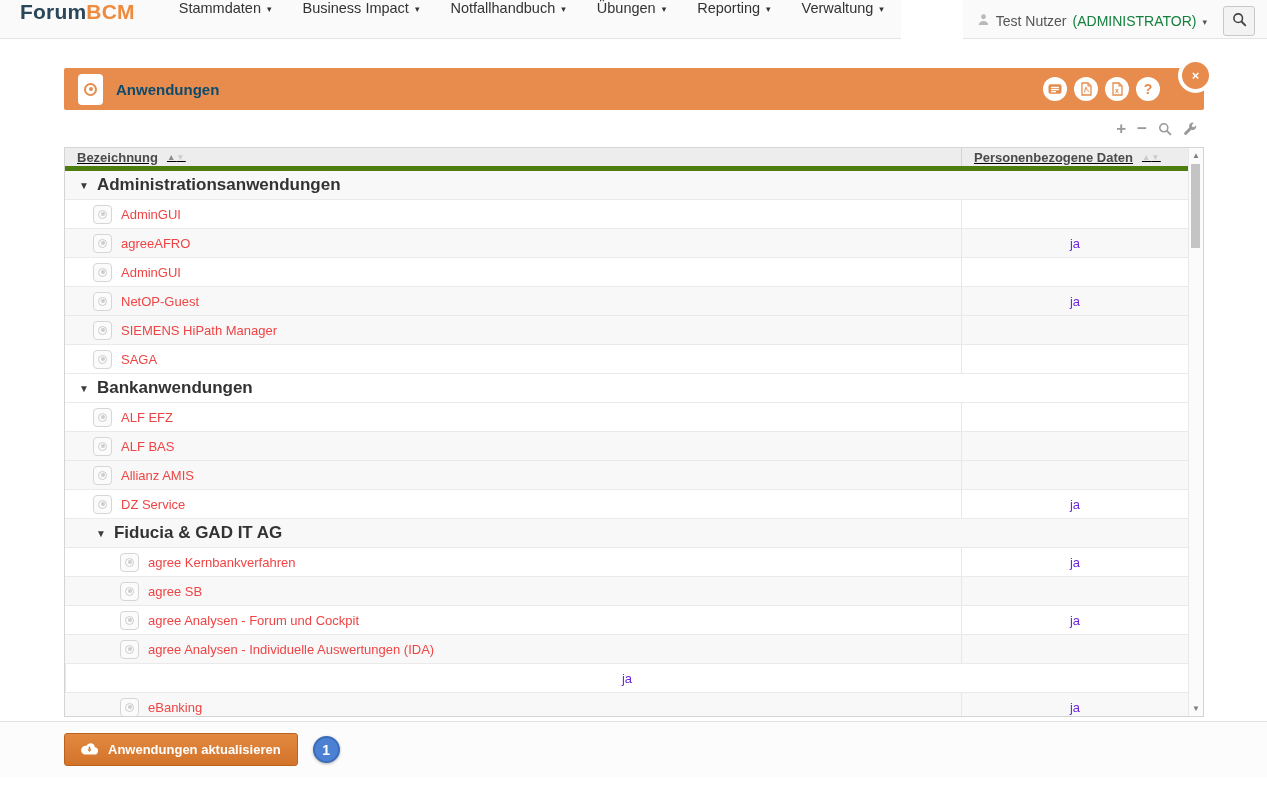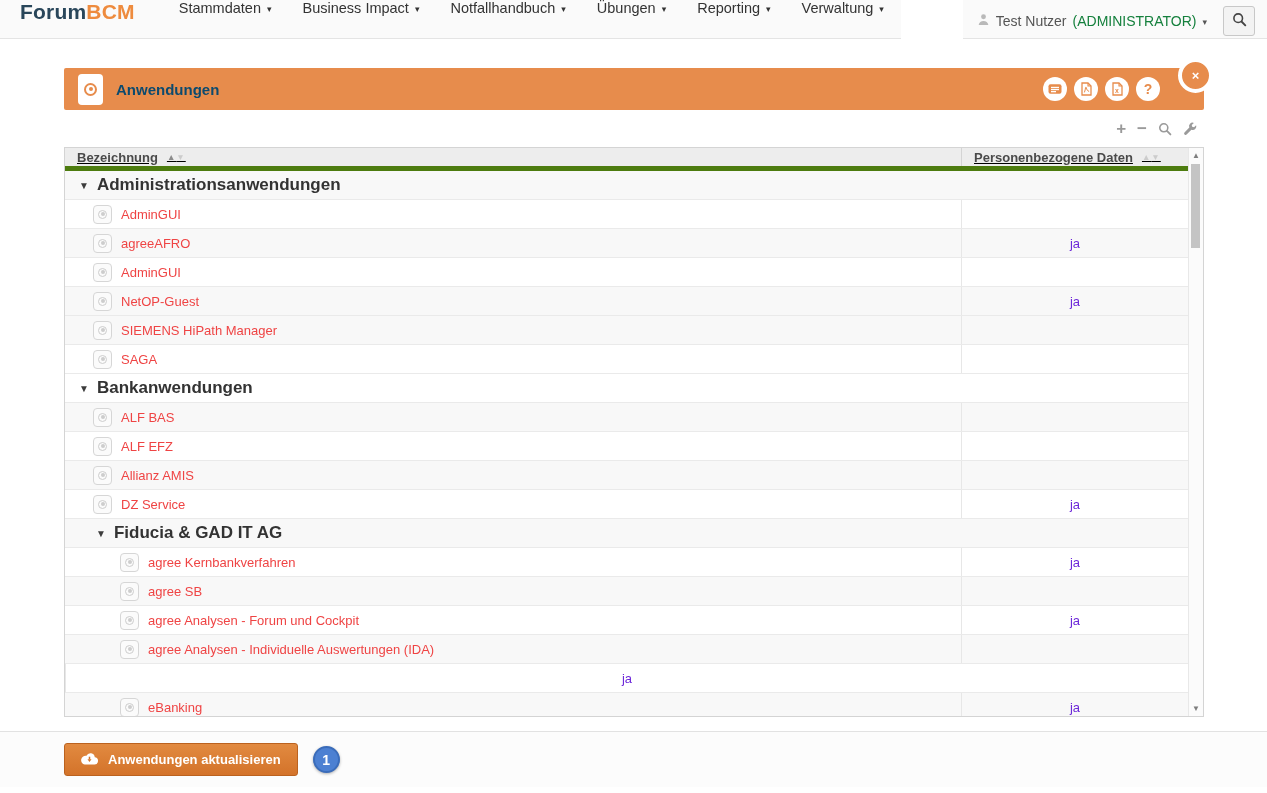--- a/index.html
+++ b/index.html
@@ -80,21 +80,21 @@
   .gray-ring::after { content:""; position:absolute; inset:1.5px; background:#cdcdcd; border-radius:50%; }
   .ilabel { font-size:13px; color:#ef4444; white-space:nowrap; }
 
   .vscroll { position:absolute; top:0; right:0; bottom:0; width:15px; background:#fbfbfb; border-left:1px solid #e8e8e8; }
   .vs-arrow { position:absolute; left:0; right:0; text-align:center; font-size:8px; color:#7e7e7e; cursor:pointer; }
   .vs-up { top:3px; } .vs-down { bottom:3px; }
   .vs-thumb { position:absolute; top:16px; left:2px; width:9px; height:84px; background:#c4c4c4; cursor:grab; }
 
   
   .footer {
-    position:absolute; left:0; right:0; bottom:6px; height:56px; background:#fcfcfc;
+    position:absolute; left:0; right:0; bottom:16px; height:56px; background:#fcfcfc;
     border-top:1px solid #e2e2e2; display:flex; align-items:center; padding-left:64px;
   }
   .update-btn {
     height:33px; display:flex; align-items:center; gap:10px; padding:0 16px;
     background:linear-gradient(#e28a40,#d3732a); border:1px solid #bb621f; border-radius:3px;
     color:#fff; font-weight:bold; font-size:13px; cursor:pointer;
   }
   .step-badge {
     width:27px; height:27px; border-radius:50%; margin-left:15px;
     background:#4c80d2; border:2px solid #3a6cba; color:#fff; font-weight:bold; font-size:14px;
@@ -285,35 +285,35 @@
           </div>
           <div class="cell2"></div>
         </div>
         <div class="row group">
           <div class="cell1 lvl1g">
             <span class="tri">▼</span>
             <span class="glabel">Bankanwendungen</span>
           </div>
           <div class="cell2"></div>
         </div>
+        <div class="row item">
+          <div class="cell1 lvl1i">
+            <span class="item-icon">
+              <span class="gray-ring"></span>
+            </span>
+            <span class="ilabel">ALF EFZ</span>
+          </div>
+          <div class="cell2"></div>
+        </div>
         <div class="row shade item">
           <div class="cell1 lvl1i">
             <span class="item-icon">
               <span class="gray-ring"></span>
             </span>
             <span class="ilabel">ALF BAS</span>
-          </div>
-          <div class="cell2"></div>
-        </div>
-        <div class="row item">
-          <div class="cell1 lvl1i">
-            <span class="item-icon">
-              <span class="gray-ring"></span>
-            </span>
-            <span class="ilabel">ALF EFZ</span>
           </div>
           <div class="cell2"></div>
         </div>
         <div class="row shade item">
           <div class="cell1 lvl1i">
             <span class="item-icon">
               <span class="gray-ring"></span>
             </span>
             <span class="ilabel">Allianz AMIS</span>
           </div>

